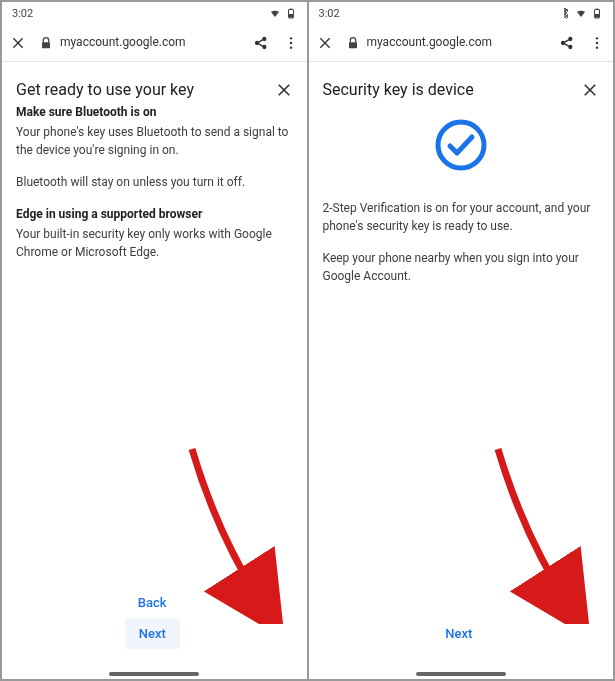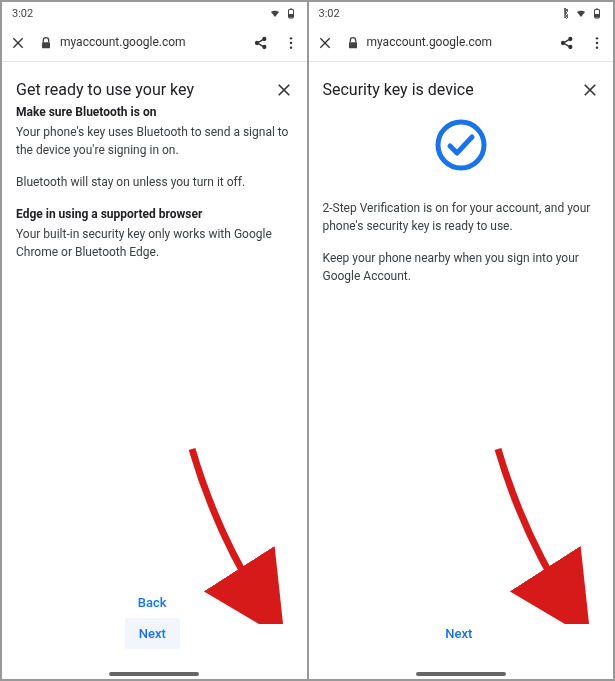--- a/index.html
+++ b/index.html
@@ -84,21 +84,21 @@
       <div class="title">Get ready to use your key</div>
       <svg class="close-x" viewBox="0 0 24 24" fill="none" stroke="#333" stroke-width="2.2">
           <path d="M5 5l14 14M19 5L5 19"></path>
         </svg>
     </div>
 
     <div class="para strong">Make sure Bluetooth is on</div>
     <div class="para">Your phone's key uses Bluetooth to send a signal to the device you're signing in on.</div>
     <div class="para">Bluetooth will stay on unless you turn it off.</div>
     <div class="para strong">Edge in using a supported browser</div>
-    <div class="para">Your built-in security key only works with Google Chrome or Bluetooth Edge.</div>
+    <div class="para">Your built-in security key only works with Google Chrome or Microsoft Edge.</div>
 
     <svg class="arrow" style="right:20px; bottom:55px; width:110px; height:180px;" viewBox="0 0 110 180">
       <defs>
           <marker id="ah1" markerWidth="12" markerHeight="12" refX="6" refY="6" orient="auto">
             <path d="M0 0 L12 6 L0 12 Z" fill="#d61a1a"></path>
           </marker>
         </defs>
       <path d="M15 5 Q 40 90 85 160" stroke="#d61a1a" stroke-width="7" fill="none" marker-end="url(#ah1)"></path>
     </svg>
 

